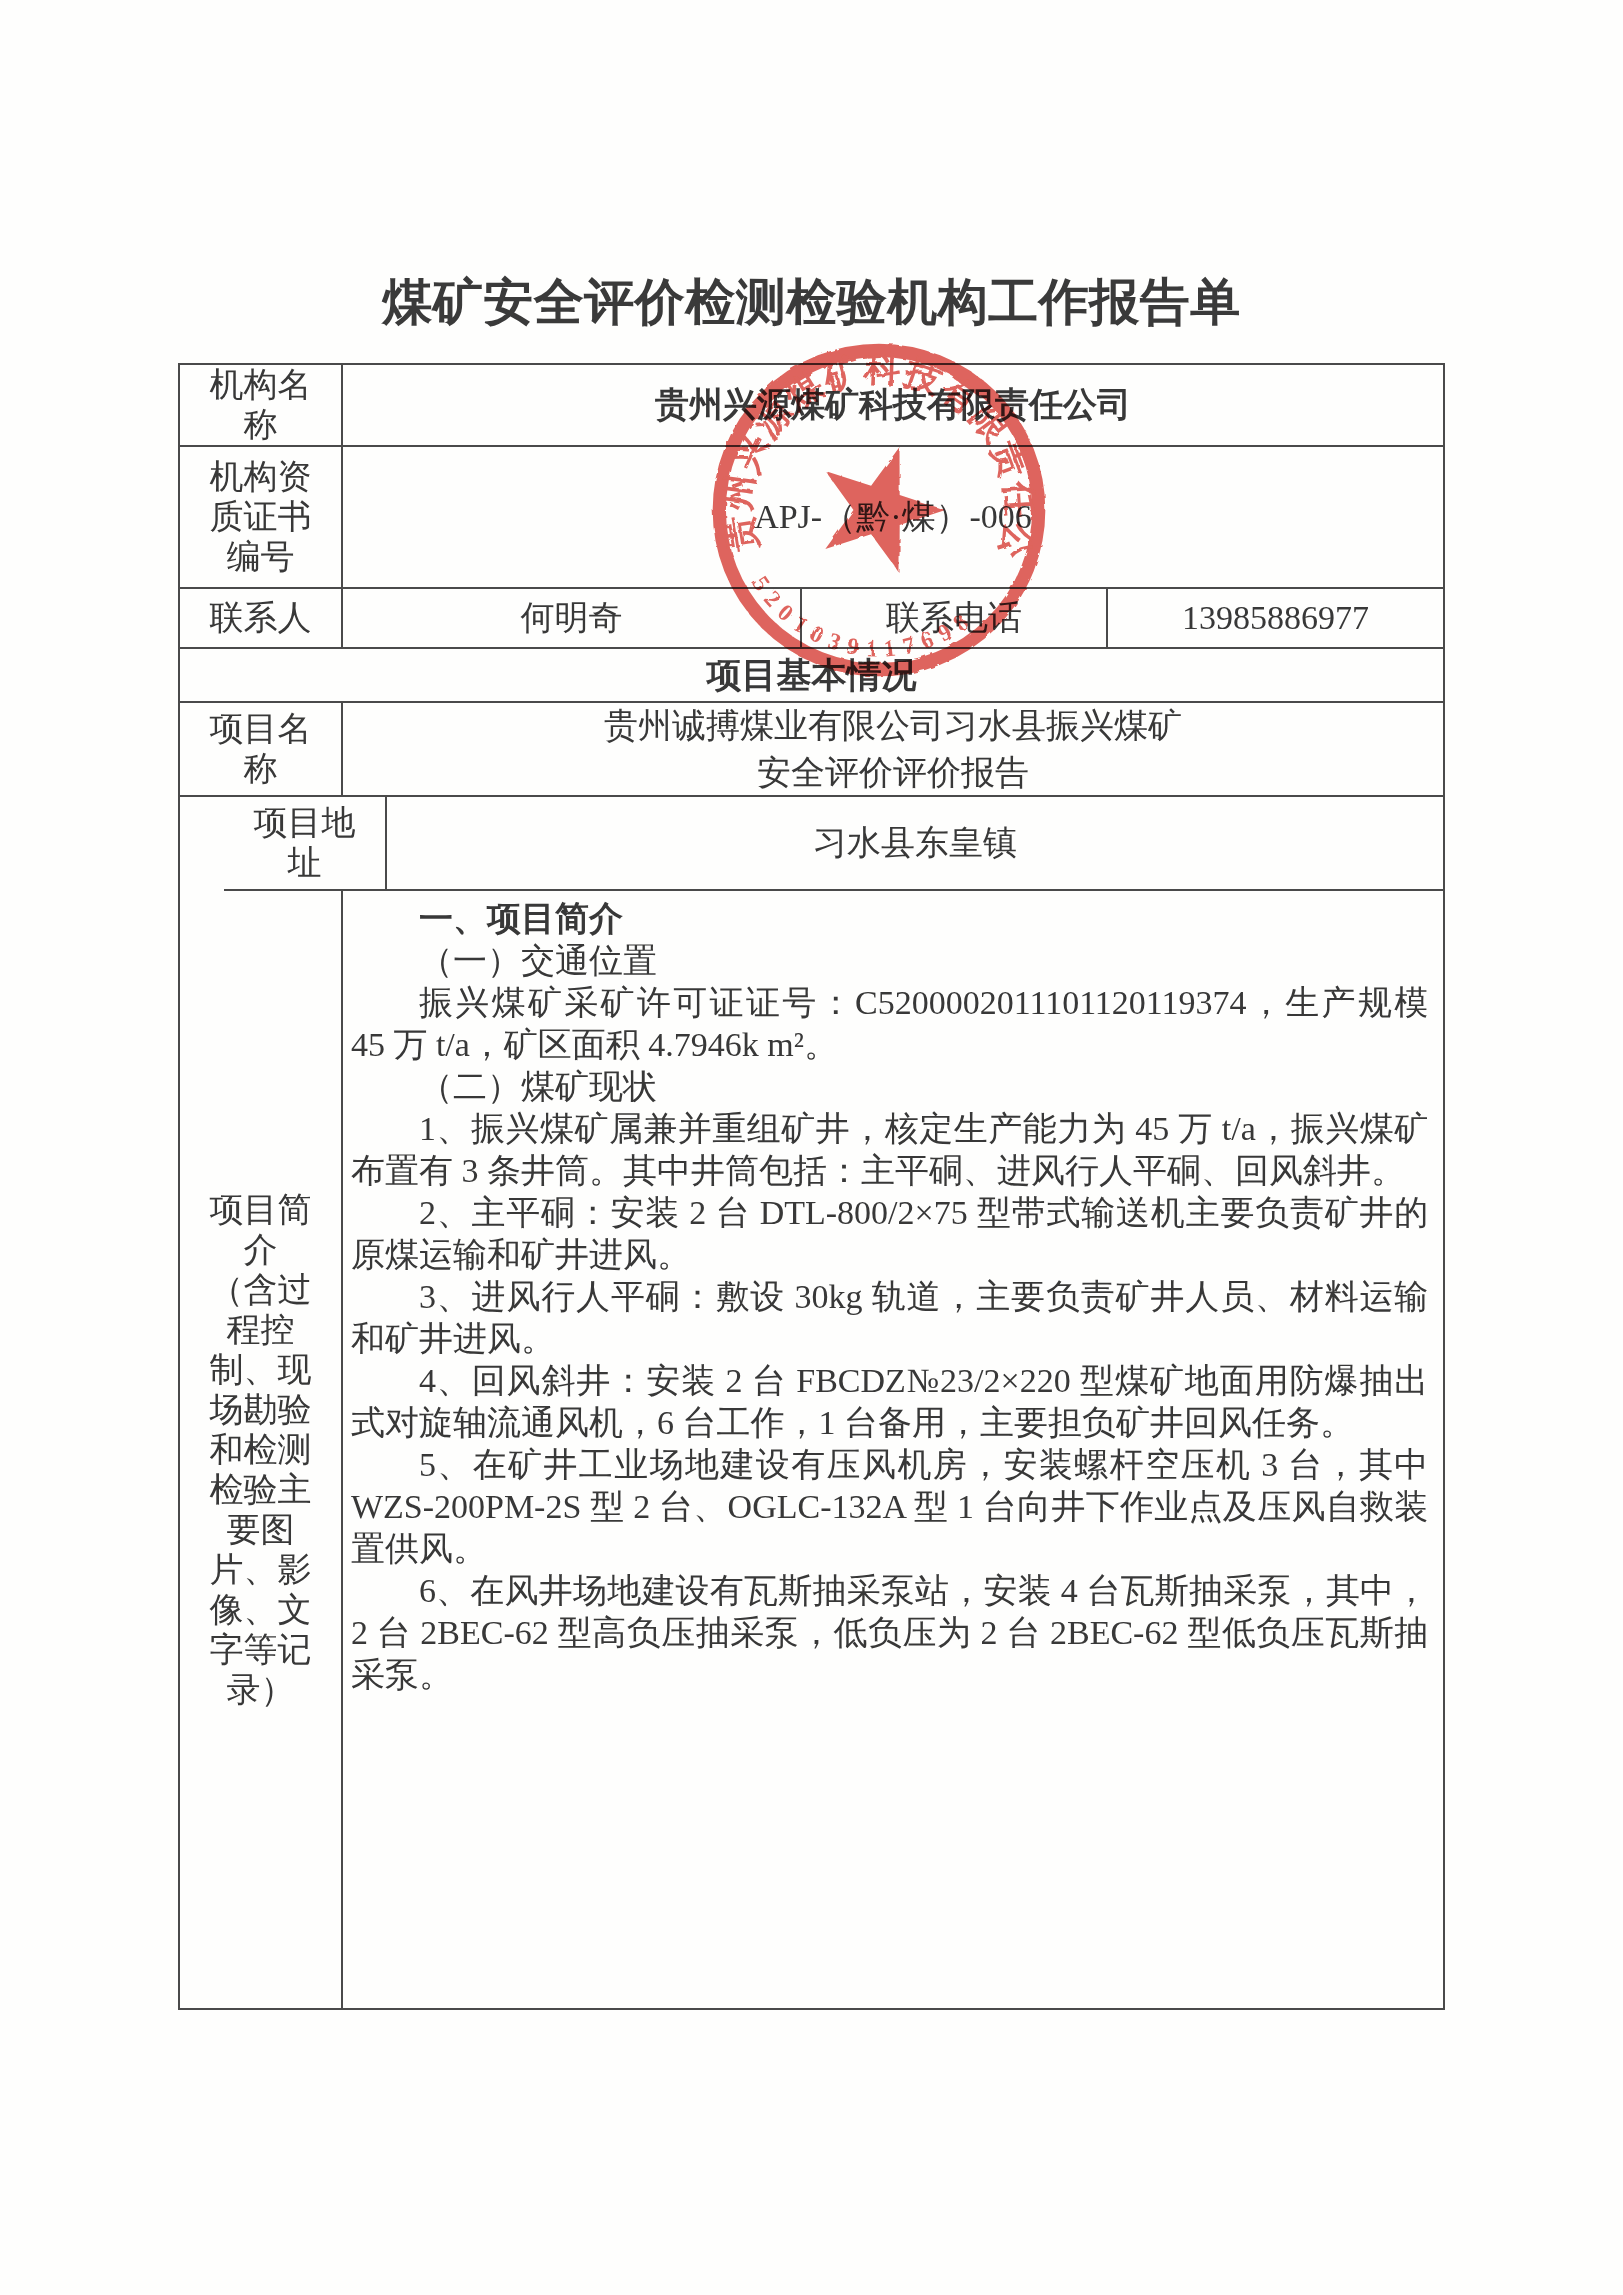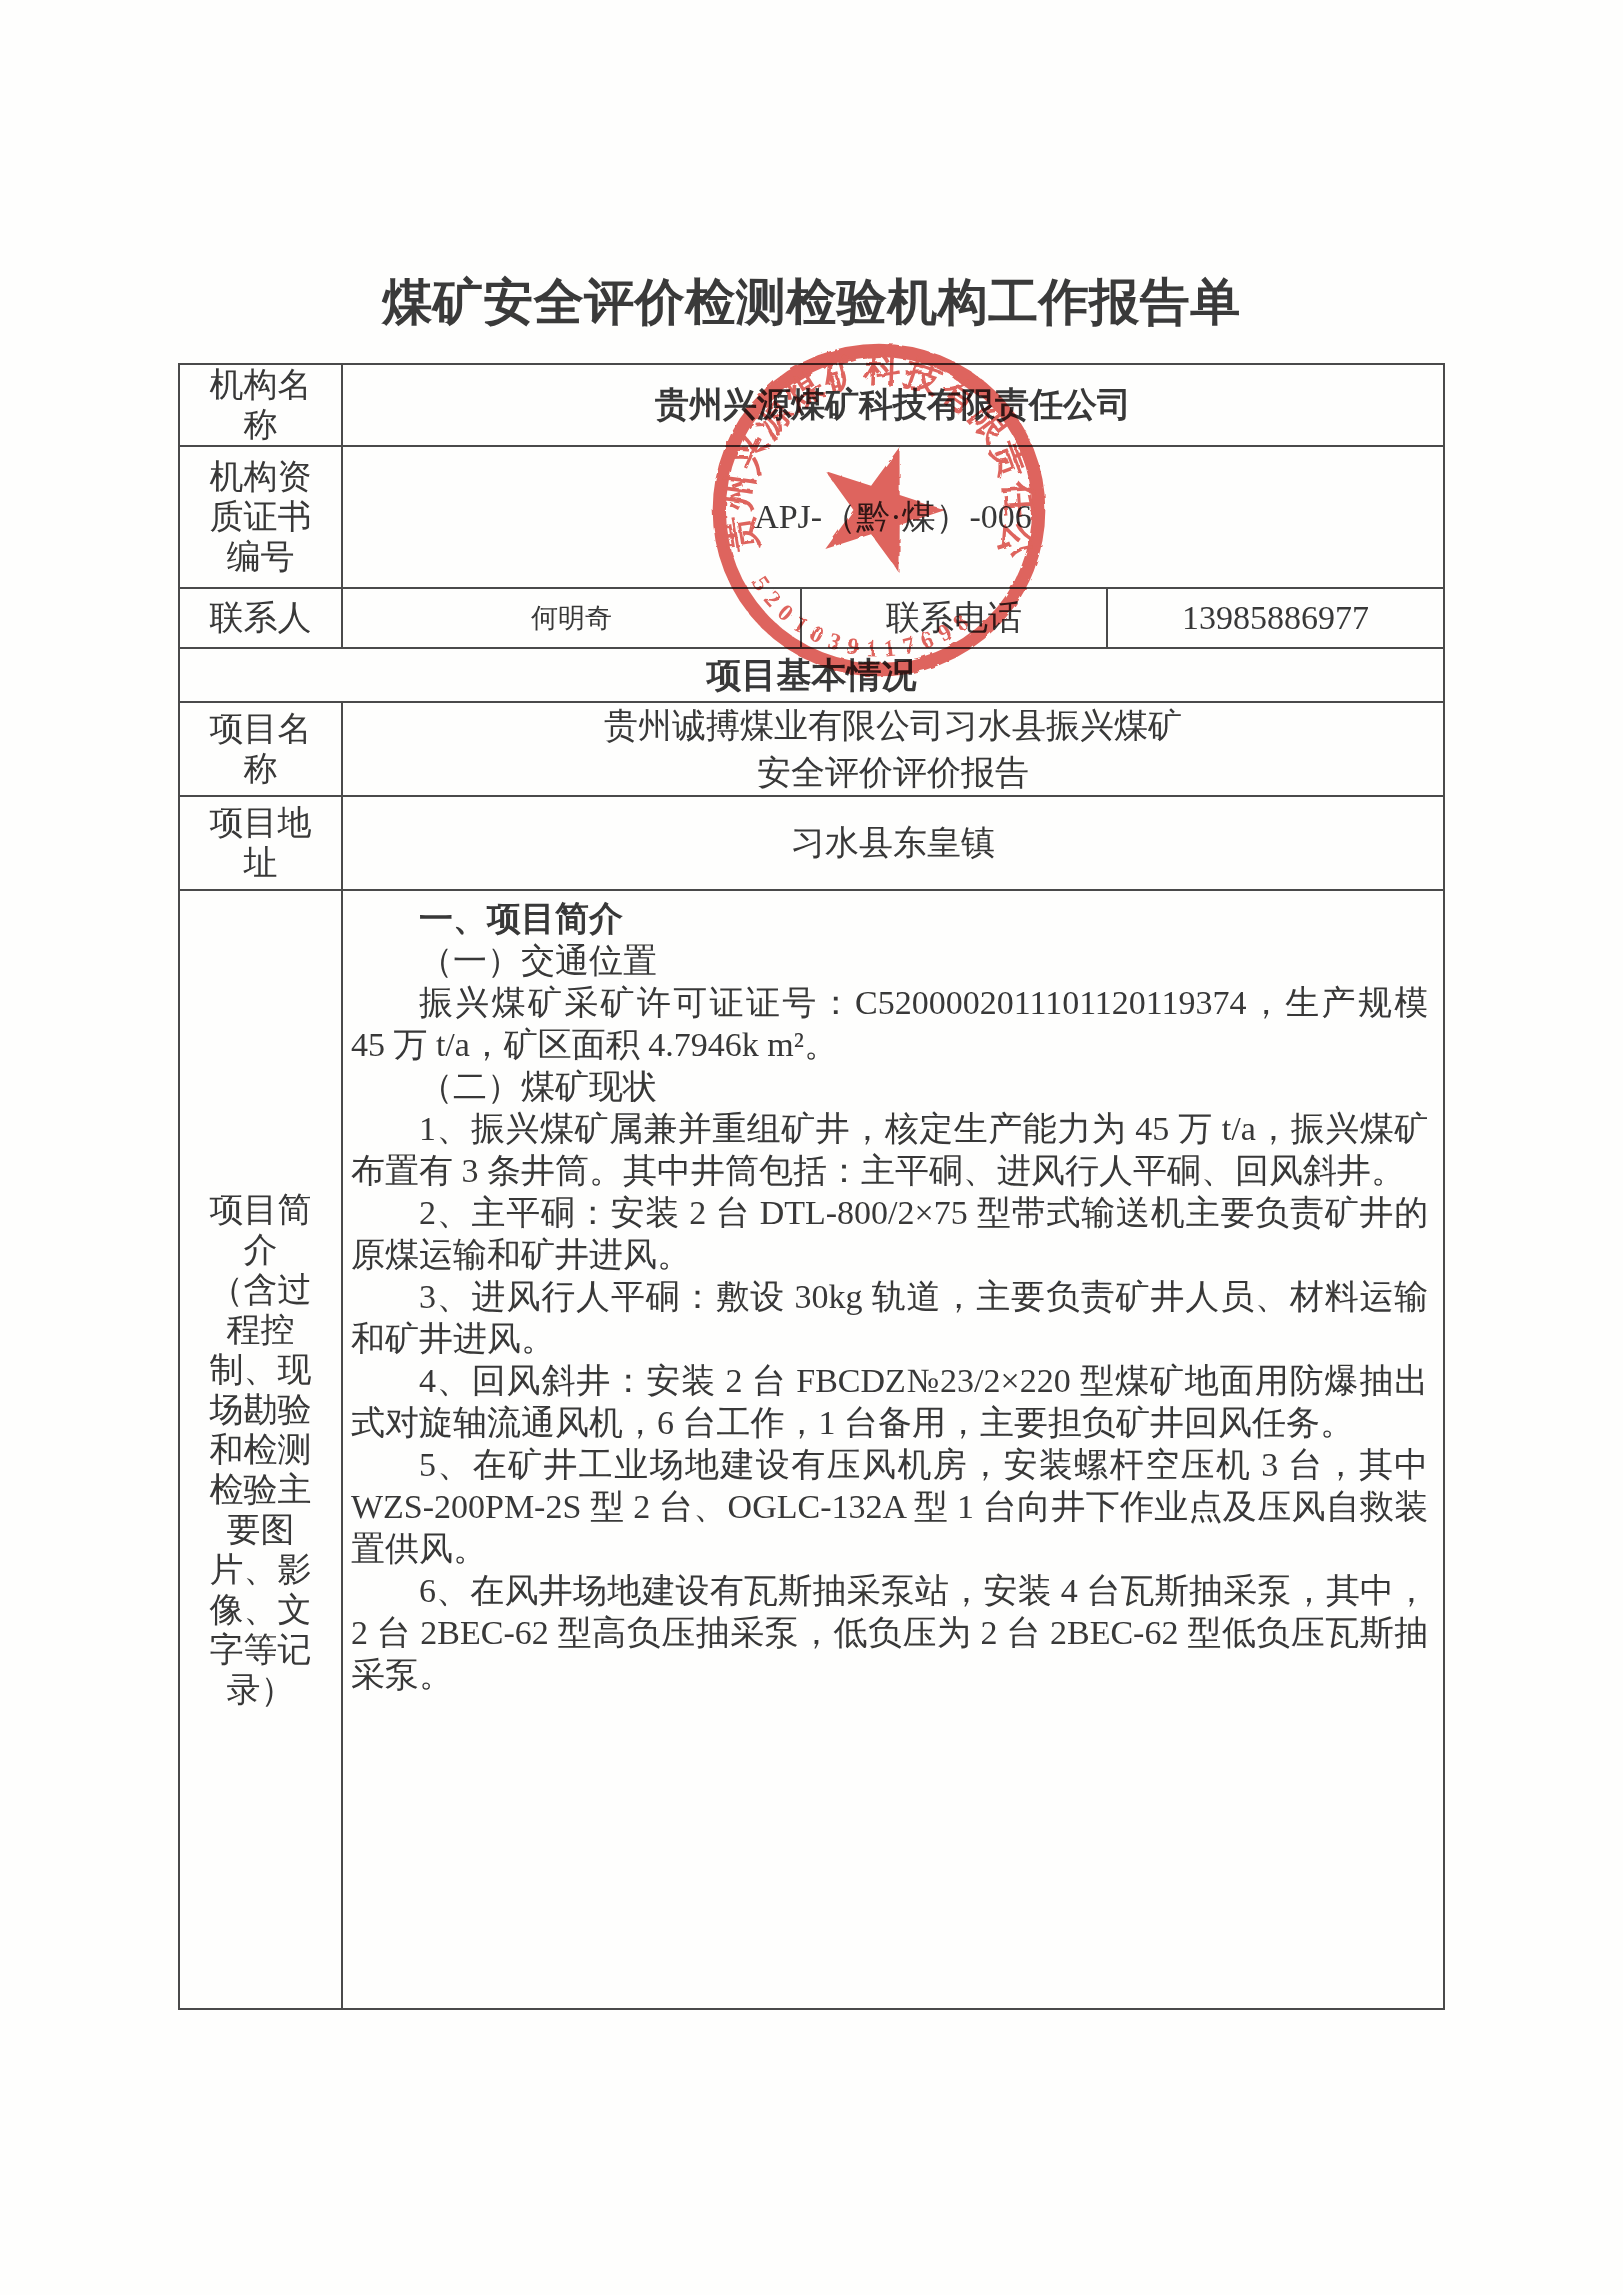--- a/index.html
+++ b/index.html
@@ -35,21 +35,21 @@
     text-align:center;
     font-size:34px;line-height:40px;
     white-space:pre-line;
   }
   .val{flex:1;text-align:center;font-size:34px;}
   .r1{height:82px;}
   .r2{height:142px;}
   .r3{height:60px;}
   .r4{height:54px;font-family:Liberation Mono, monospace;}
   .r5{height:94px;}
-  .r6{height:94px;}
+  .r6{height:94px;margin-left:44px;}
   .bold{font-weight:bold;}
   .semibold{font-weight:600;}
   .c-contact{flex:0 0 459px;border-right:2.5px solid #4a4a4a;}
   .c-phonelab{flex:0 0 306px;border-right:2.5px solid #4a4a4a;}
   .c-phone{flex:1;}
   .fullspan{flex:1;font-size:35px;}
   .two-line{line-height:47px;white-space:pre-line;}
   .intro-content{
     flex:1;display:block;
     padding:6.9px 14.7px 0 7.9px;
@@ -84,21 +84,21 @@
 
     <div class="row r2">
       <div class="cell lab">机构资
 质证书
 编号</div>
       <div class="cell val">APJ-（黔·煤）-006</div>
     </div>
 
     <div class="row r3">
       <div class="cell lab">联系人</div>
-      <div class="cell c-contact" style="font-size:27px;">何明奇</div>
+      <div class="cell c-contact" style="font-size:34px;">何明奇</div>
       <div class="cell c-phonelab" style="font-size:34px;">联系电话</div>
       <div class="cell c-phone" style="font-size:34px;">13985886977</div>
     </div>
 
     <div class="row r4">
       <div class="cell fullspan bold">项目基本情况</div>
     </div>
 
     <div class="row r5">
       <div class="cell lab">项目名

